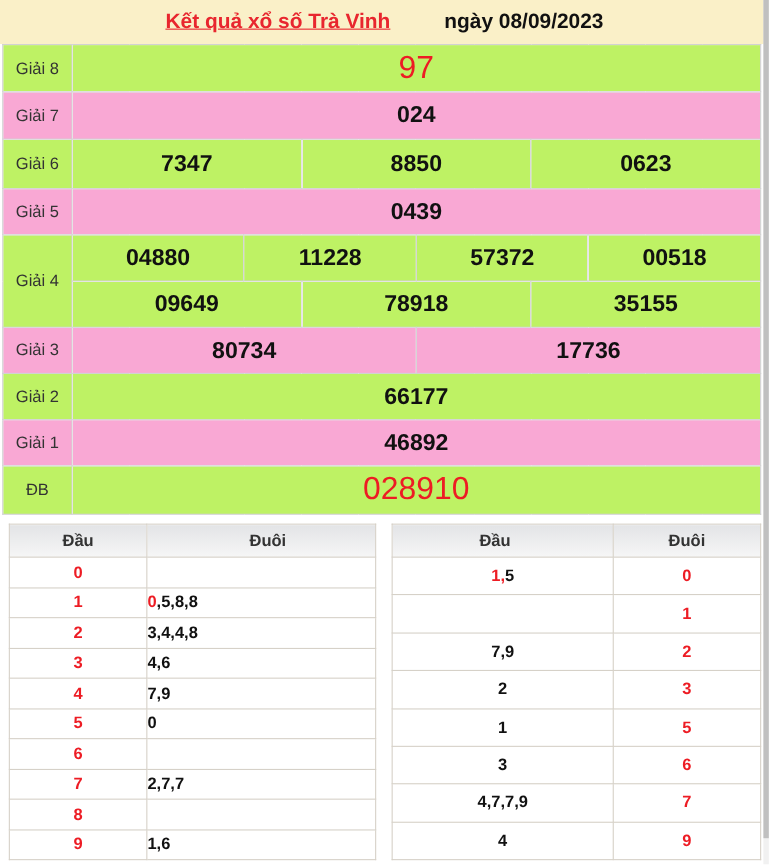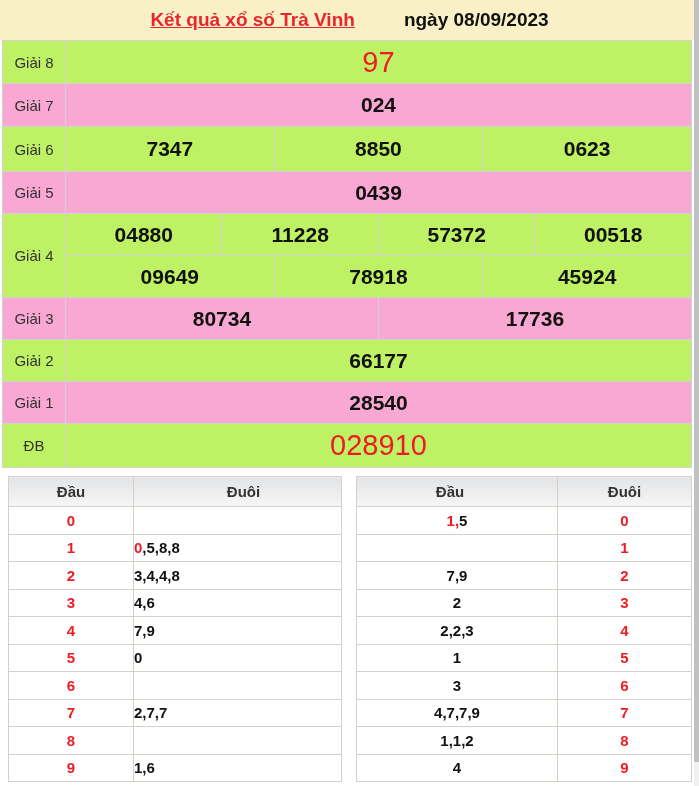--- a/index.html
+++ b/index.html
@@ -160,34 +160,34 @@
     <tr class="r-white h42">
       <td class="label" rowspan="2">Giải 4</td>
       <td colspan="3" class="num">04880</td>
       <td colspan="3" class="num">11228</td>
       <td colspan="3" class="num">57372</td>
       <td colspan="3" class="num">00518</td>
     </tr>
     <tr class="r-white h42">
       <td colspan="4" class="num">09649</td>
       <td colspan="4" class="num">78918</td>
-      <td colspan="4" class="num">45924</td>
+      <td colspan="4" class="num">35155</td>
     </tr>
     <tr class="r-gray h42">
       <td class="label">Giải 3</td>
       <td colspan="6" class="num">80734</td>
       <td colspan="6" class="num">17736</td>
     </tr>
     <tr class="r-white h42">
       <td class="label">Giải 2</td>
       <td colspan="12" class="num">66177</td>
     </tr>
     <tr class="r-gray h42">
       <td class="label">Giải 1</td>
-      <td colspan="12" class="num">28540</td>
+      <td colspan="12" class="num">46892</td>
     </tr>
     <tr class="r-white h44">
       <td class="label">ĐB</td>
       <td colspan="12" class="big red">028910</td>
     </tr>
   </tbody>
 </table>
 
 <div class="stats-wrap">
 
@@ -268,38 +268,30 @@
         </tr>
       <tr>
           <td class="cell-right"><span class="red"></span><span>7,9</span></td>
           <td class="cell-center"><span class="red">2</span></td>
         </tr>
       <tr>
           <td class="cell-right"><span class="red"></span><span>2</span></td>
           <td class="cell-center"><span class="red">3</span></td>
         </tr>
       <tr>
-          <td class="cell-right"><span class="red"></span><span>2,2,3</span></td>
-          <td class="cell-center"><span class="red">4</span></td>
-        </tr>
-      <tr>
           <td class="cell-right"><span class="red"></span><span>1</span></td>
           <td class="cell-center"><span class="red">5</span></td>
         </tr>
       <tr>
           <td class="cell-right"><span class="red"></span><span>3</span></td>
           <td class="cell-center"><span class="red">6</span></td>
         </tr>
       <tr>
           <td class="cell-right"><span class="red"></span><span>4,7,7,9</span></td>
           <td class="cell-center"><span class="red">7</span></td>
-        </tr>
-      <tr>
-          <td class="cell-right"><span class="red"></span><span>1,1,2</span></td>
-          <td class="cell-center"><span class="red">8</span></td>
         </tr>
       <tr>
           <td class="cell-right"><span class="red"></span><span>4</span></td>
           <td class="cell-center"><span class="red">9</span></td>
         </tr>
     </tbody>
   </table>
 
 </div>
 

